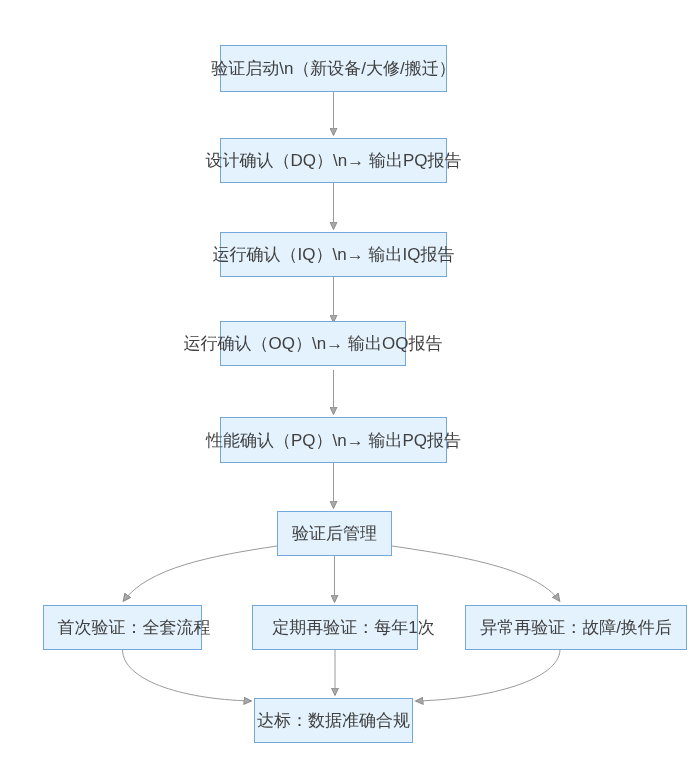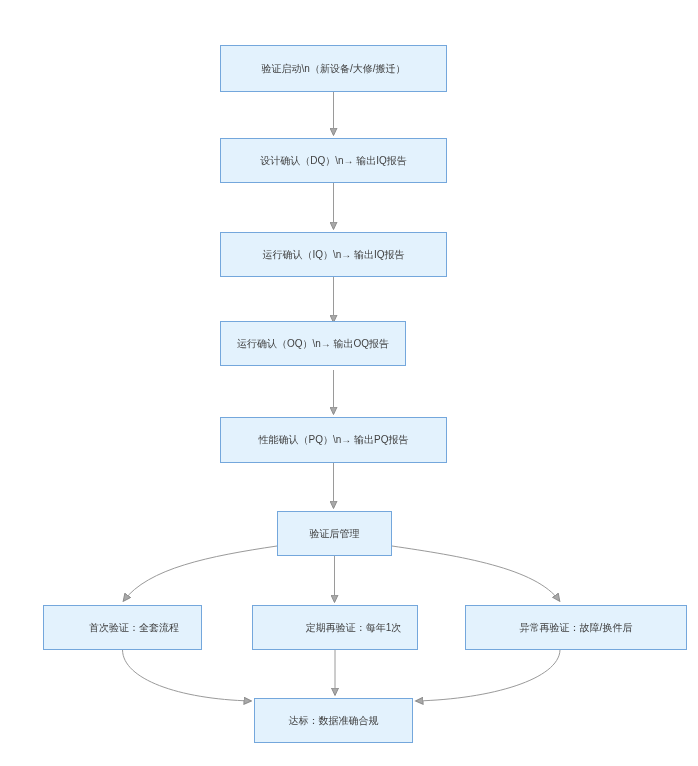--- a/index.html
+++ b/index.html
@@ -22,21 +22,21 @@
     width: 698px;
     height: 766px;
     pointer-events: none;
   }
   .node {
     position: absolute;
     box-sizing: border-box;
     background: #e3f2fd;
     border: 1px solid #74a7dc;
     color: #3f3f3f;
-    font-size: 10px;
+    font-size: 17px;
     line-height: 1;
     display: flex;
     align-items: center;
     justify-content: center;
     text-align: center;
     white-space: nowrap;
     cursor: default;
   }
   
   .n-start  { left: 220px; top: 45px;  width: 227px; height: 47px; }
@@ -72,21 +72,21 @@
       <path d="M277,546 C210,556 148,568 123.5,601" marker-end="url(#arrow)"></path>
       <path d="M334.5,556 L334.5,602" marker-end="url(#arrow)"></path>
       <path d="M392,546 C460,556 536,568 559.5,601" marker-end="url(#arrow)"></path>
       <path d="M122.5,650 C123,679 178,699 251,701" marker-end="url(#arrow)"></path>
       <path d="M335,650 L335,695" marker-end="url(#arrow)"></path>
       <path d="M560,650 C559,679 492,699 416,701" marker-end="url(#arrow)"></path>
     </g>
   </svg>
 
   <div class="node n-start">验证启动\n（新设备/大修/搬迁）</div>
-  <div class="node n-dq">设计确认（DQ）\n→ 输出IQ报告</div>
+  <div class="node n-dq">设计确认（DQ）\n→ 输出PQ报告</div>
   <div class="node n-iq">运行确认（IQ）\n→ 输出IQ报告</div>
   <div class="node n-oq">运行确认（OQ）\n→ 输出OQ报告</div>
   <div class="node n-pq">性能确认（PQ）\n→ 输出PQ报告</div>
   <div class="node n-post">验证后管理</div>
   <div class="node n-init">首次验证：全套流程</div>
   <div class="node n-period">定期再验证：每年1次</div>
   <div class="node n-abn">异常再验证：故障/换件后</div>
   <div class="node n-pass">达标：数据准确合规</div>
 
 </div>

